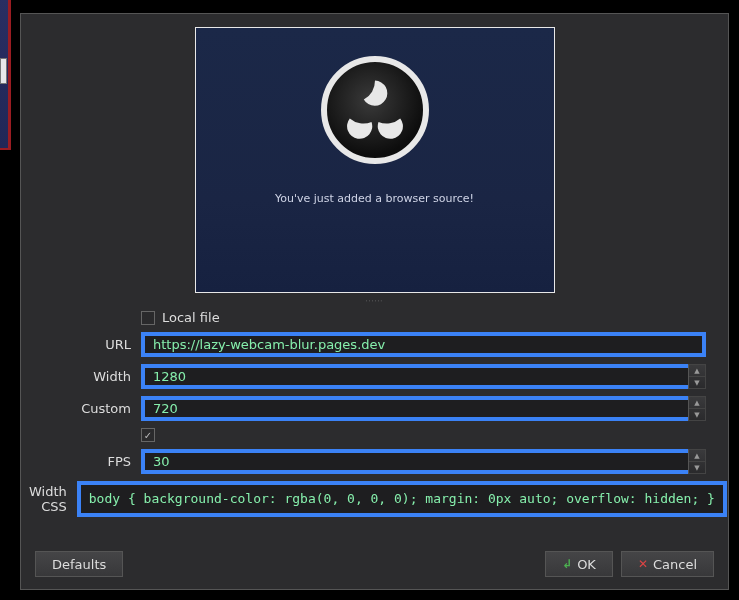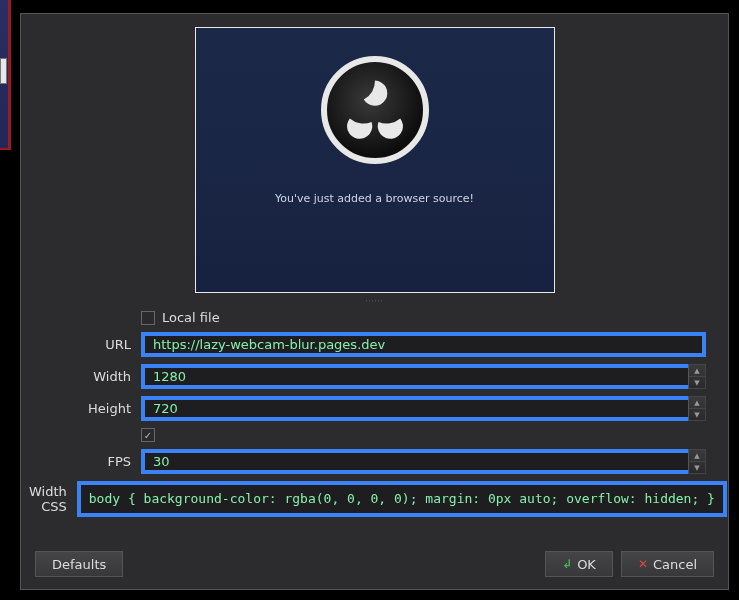--- a/index.html
+++ b/index.html
@@ -139,21 +139,21 @@
           <input class="text" value="1280" style="">
           <div class="spin-btns">
             <div>▲</div>
             <div>▼</div>
           </div>
         </div>
       </div>
     </div>
 
     <div class="row">
-      <div class="label-col">Height</div>
+      <div class="label-col">Custom</div>
       <div class="field-col">
         <div class="spin-wrap">
           <input class="text" value="720" style="">
           <div class="spin-btns">
             <div>▲</div>
             <div>▼</div>
           </div>
         </div>
       </div>
     </div>

